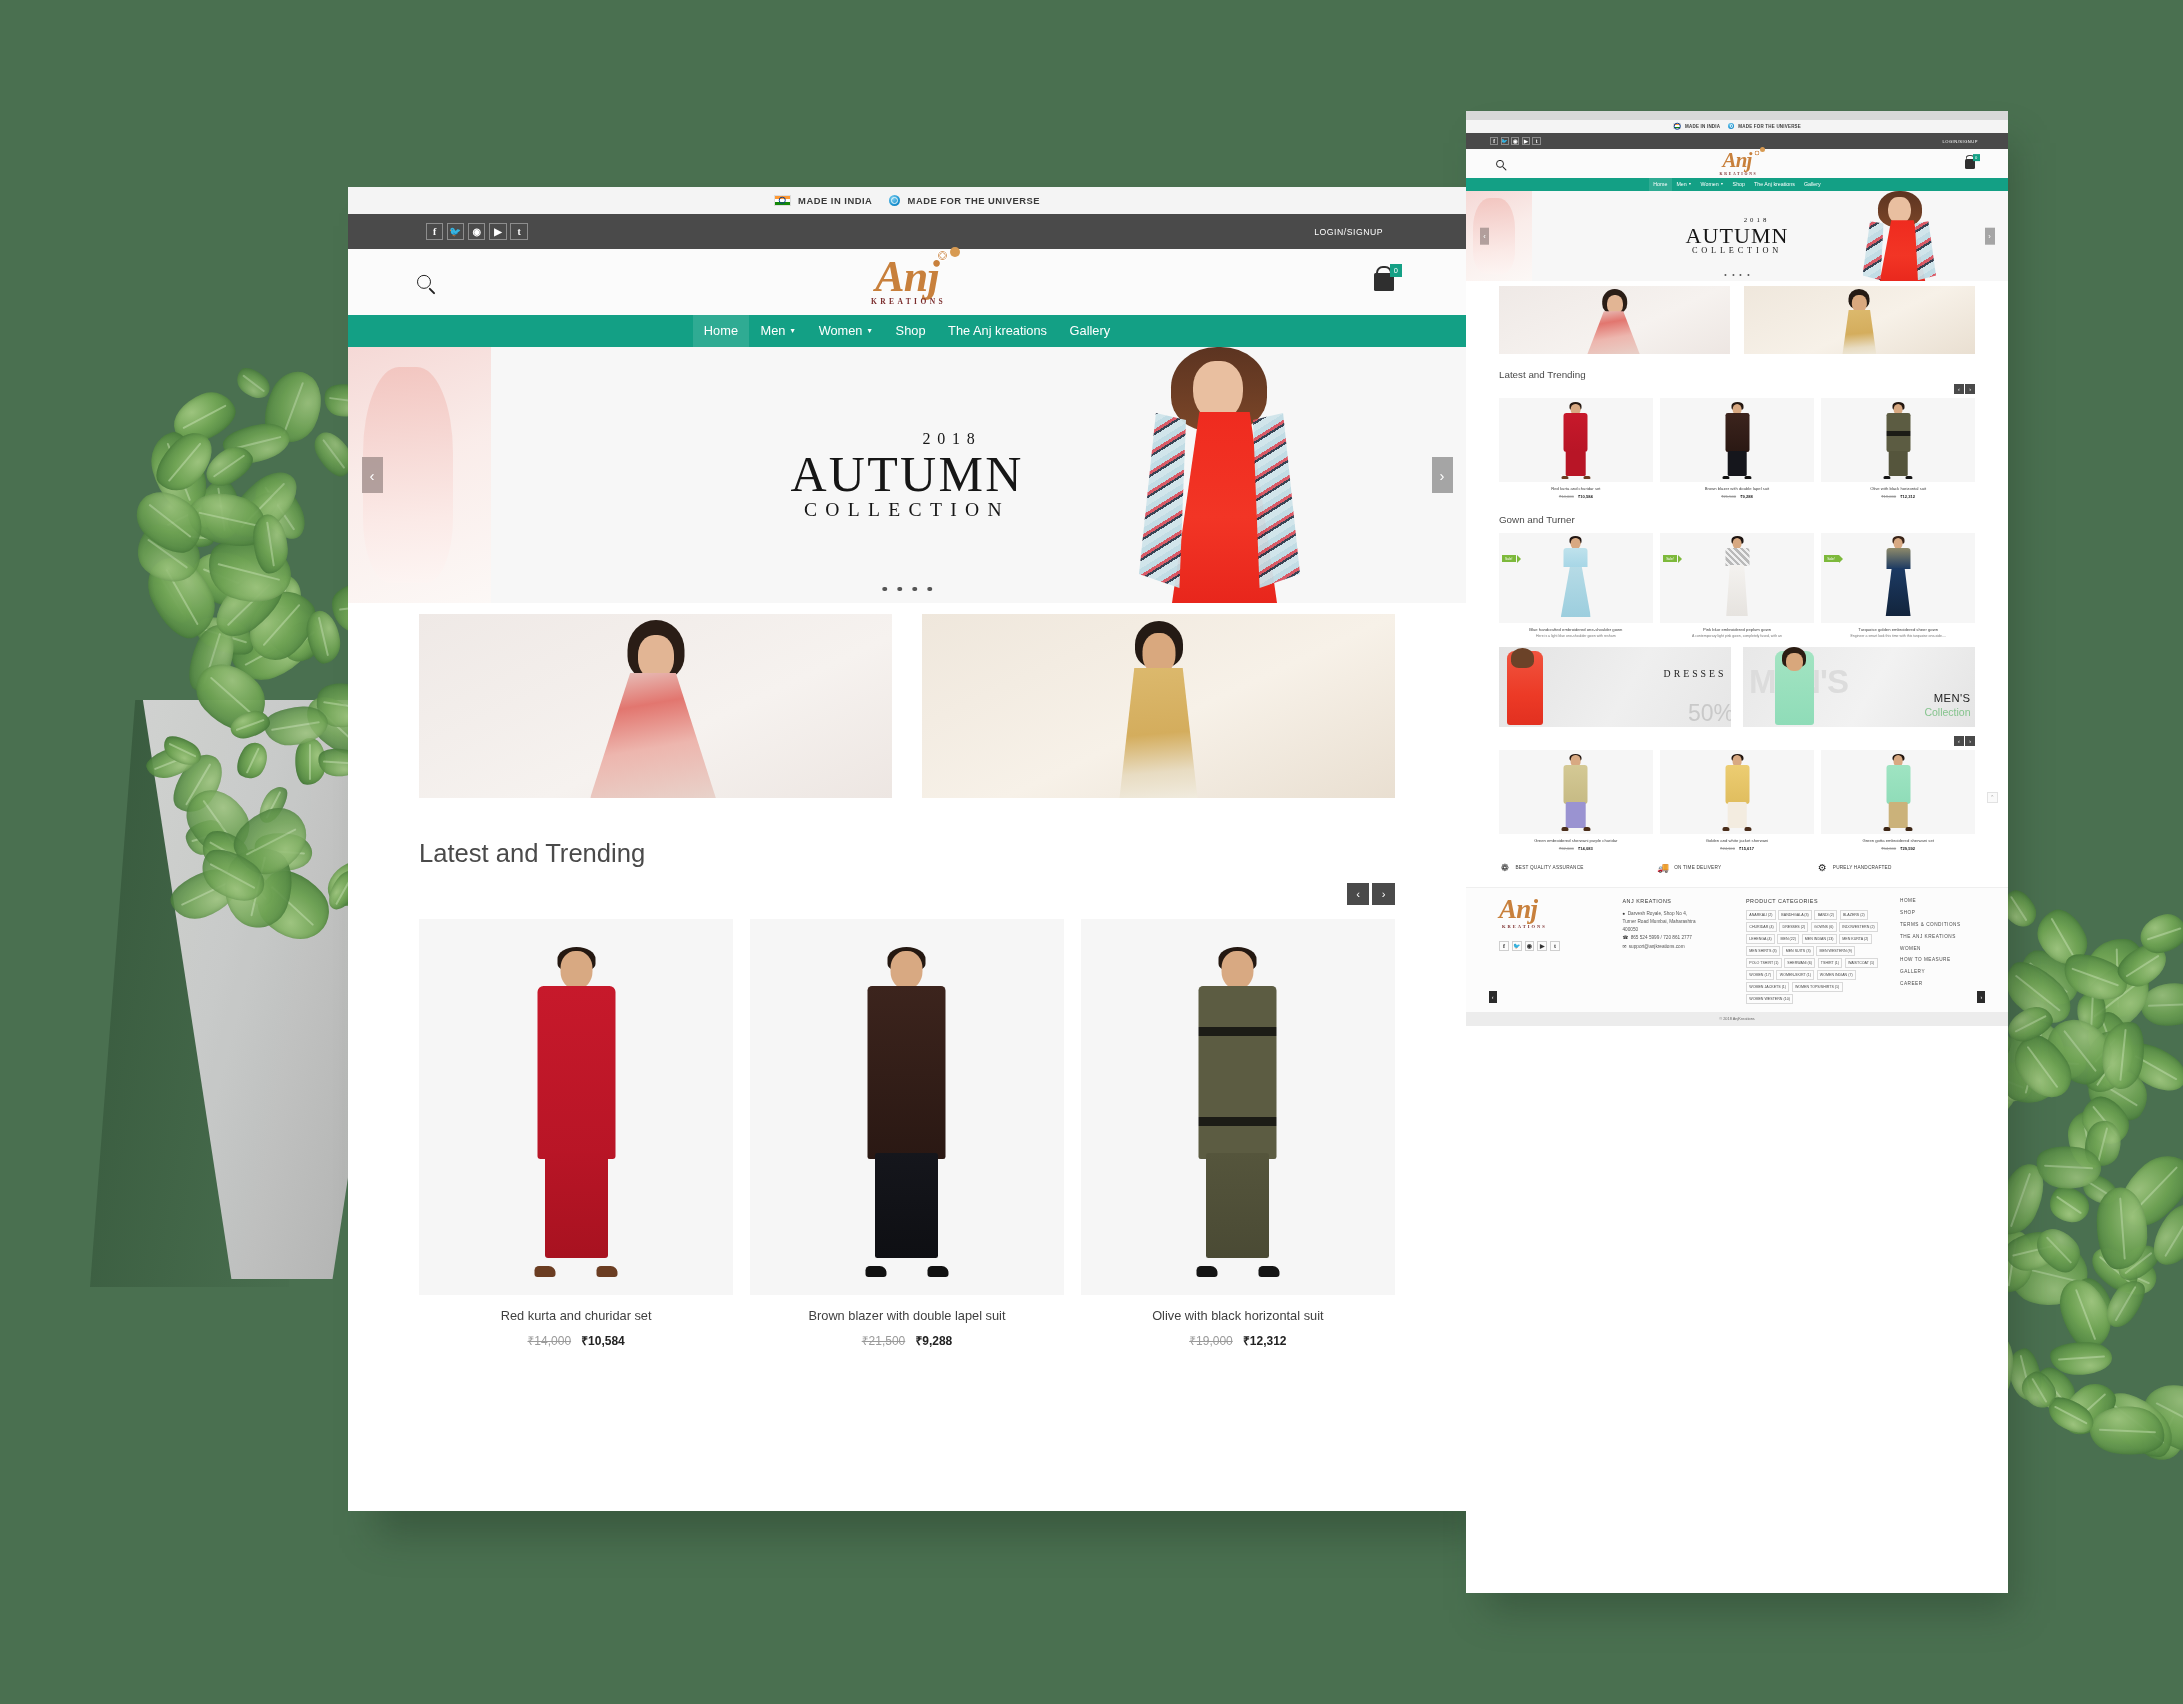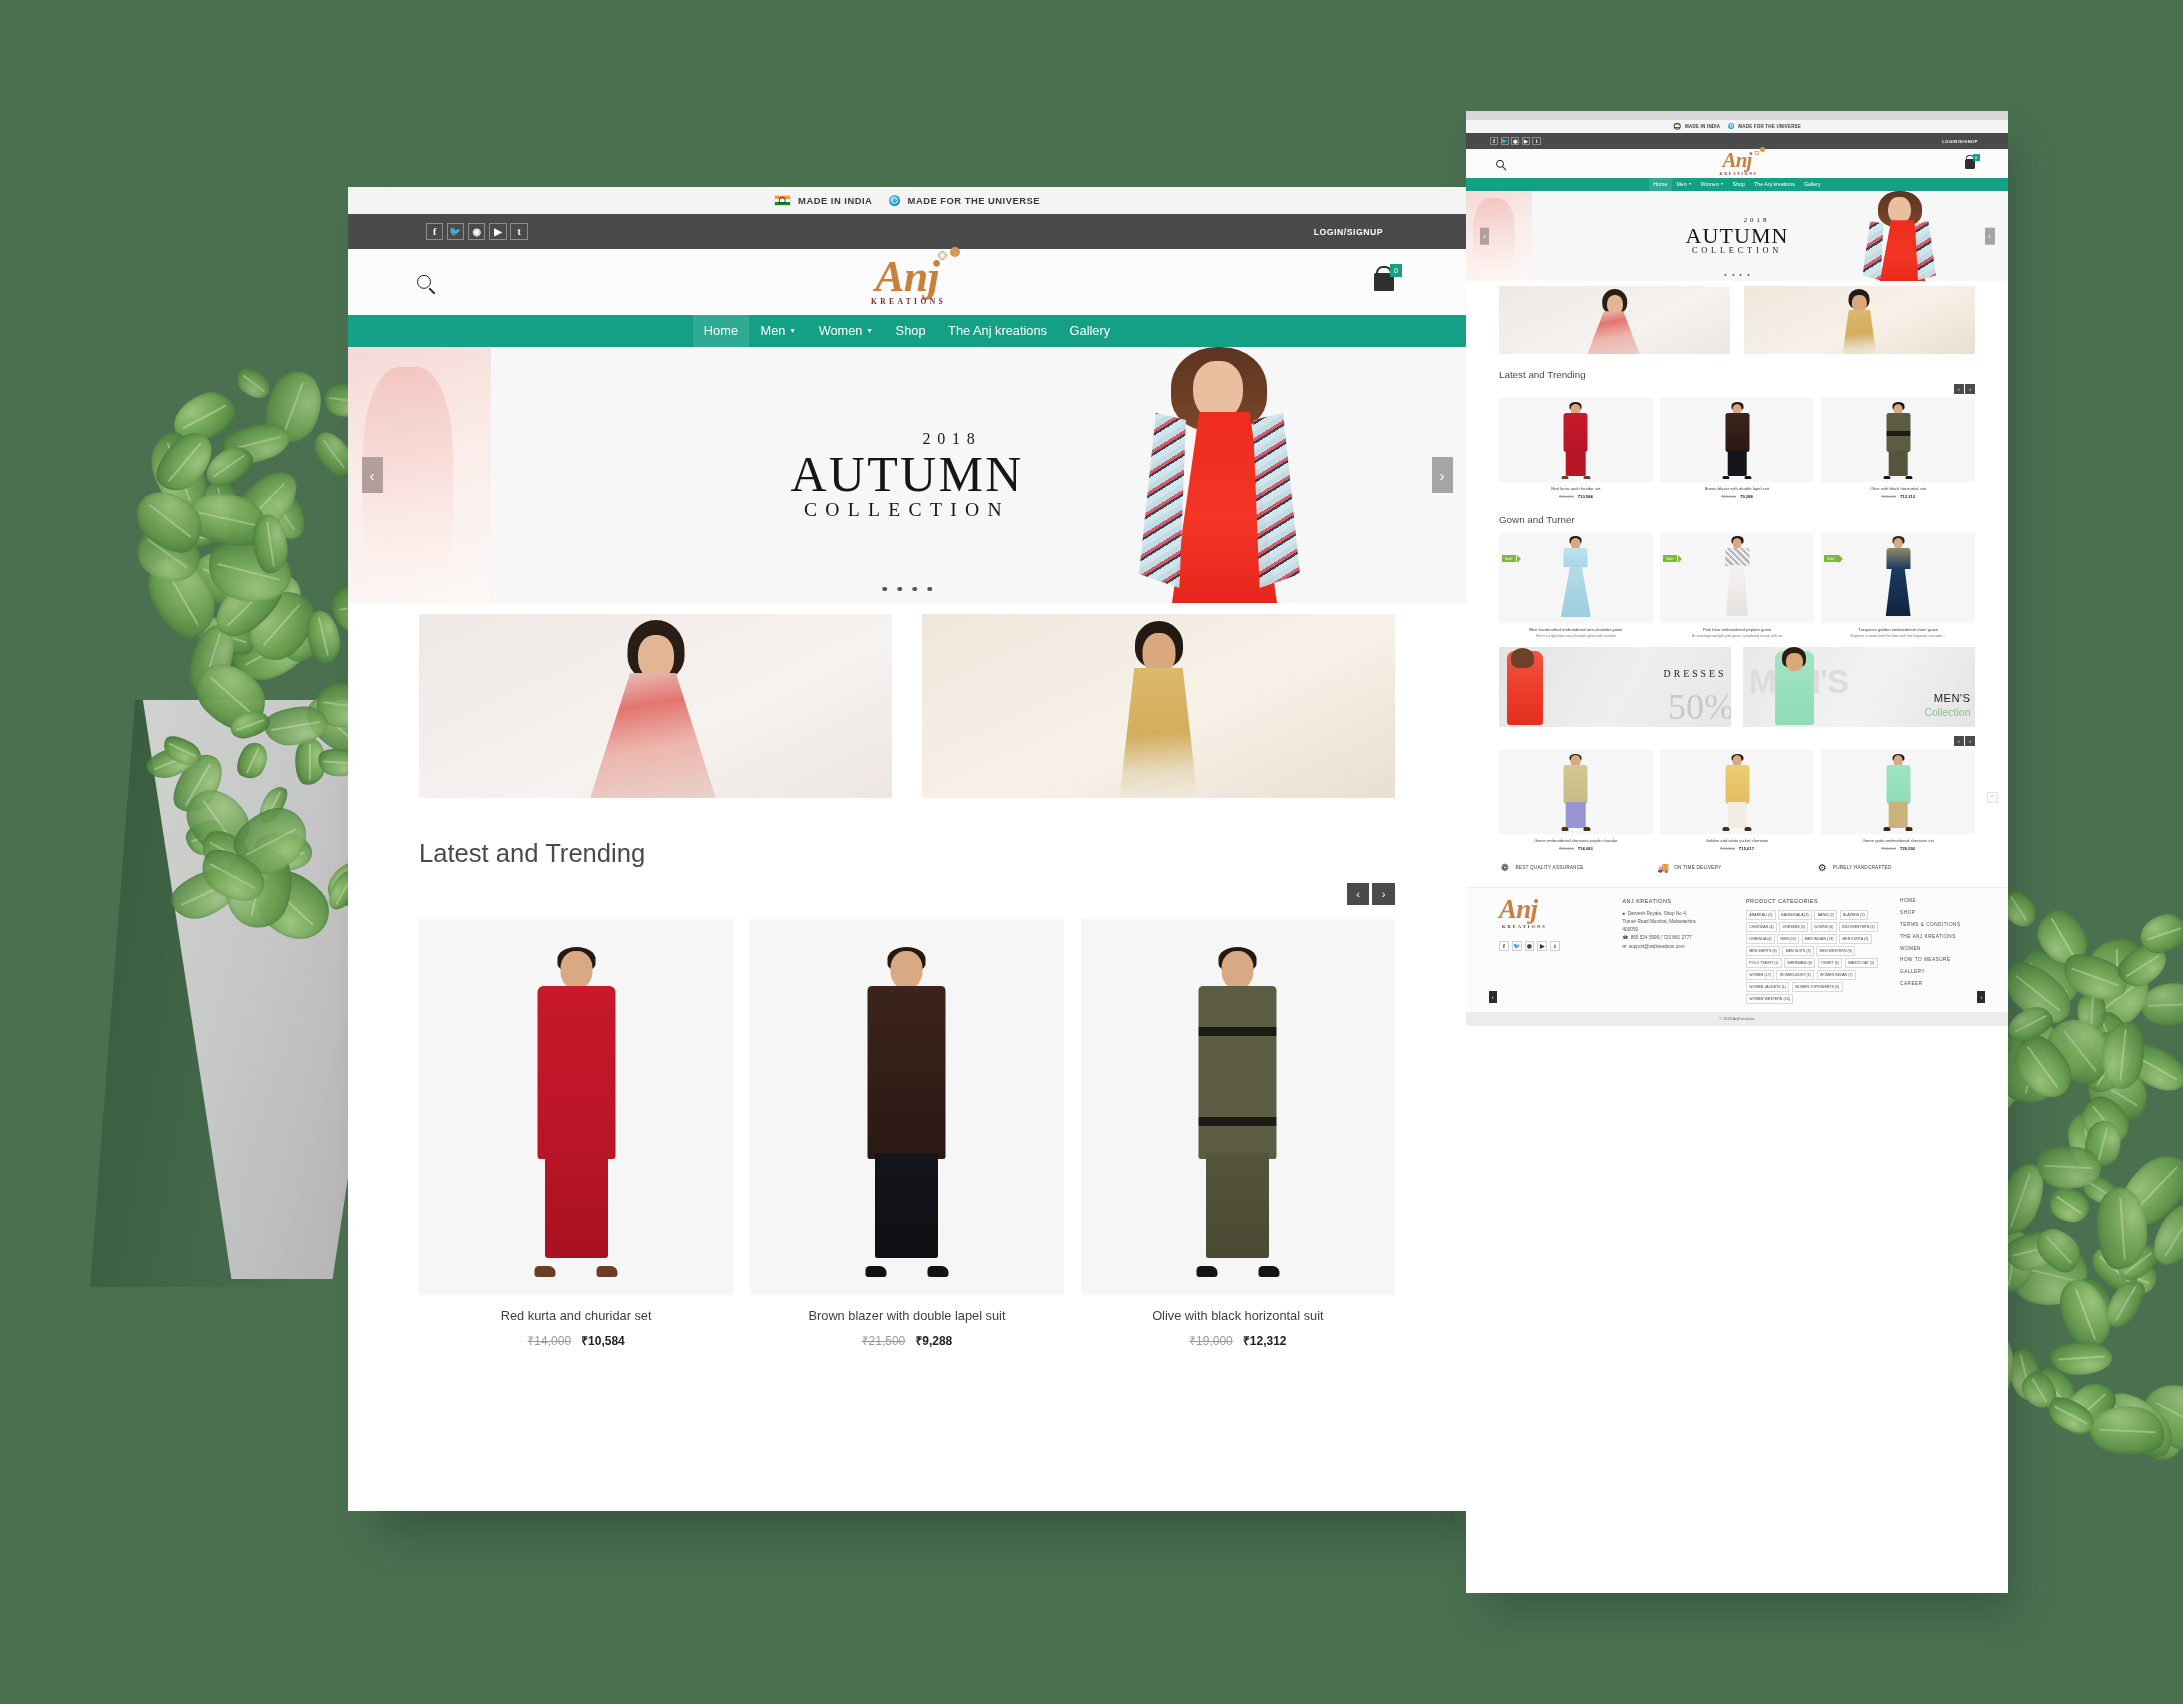--- a/index.html
+++ b/index.html
@@ -98,21 +98,21 @@
     padding: 0 27px; position:relative;
   }
   .soc { display:flex; gap: 3.8px; margin-left: 51px; }
   .sq {
     width:17.3px; height:17.3px; border:0.8px solid #8d8d8d; color:#fff;
     display:flex; align-items:center; justify-content:center;
     font-size: 9.8px; font-family:"Liberation Serif", serif; font-weight:700;
   }
   .login {
     position:absolute; right: 83px; top:50%; transform: translateY(-50%);
-    color:#fff; font-size: 8.7px; letter-spacing:0.5px; font-weight:700;
+    color:#fff; font-size: 8.7px; letter-spacing:0.5px; font-weight:400;
   }
 
   
   .logobar {
     background:#fbfbfb; height: 66px; position:relative;
     display:flex; align-items:center; justify-content:center;
   }
   .searchicon { position:absolute; left: 69px; top:50%; transform:translateY(-50%); }
   .mag { width: 14.3px; height:14.3px; border:1.8px solid #222; border-radius:50%; position:relative; display:block;}
   .mag::after{ content:""; position:absolute; right:-5.3px; bottom:-3.8px; width:7.5px; height:2px; background:#222; transform: rotate(45deg); border-radius:1.5px;}
@@ -341,21 +341,21 @@
   .r-mq .head{ position:absolute; left:50%; transform:translateX(-50%); top:0; width:9.8px;height:11.3px;background:#d8a982;border-radius:46%;}
   .r-mq .hair{ position:absolute; left:50%; transform:translateX(-50%); top:-1.5px; width:12px;height:7.5px;background:#241811;border-radius:50% 50% 30% 30%;}
   .r-mq .torso{ position:absolute; left:50%; transform:translateX(-50%); top:9.8px; width:24px;height:39px;}
   .r-mq .legs{ position:absolute; left:50%; transform:translateX(-50%); top:47px; width:19.6px;height:25.6px;}
   .r-mq .shoeL,.r-mq .shoeR{ position:absolute; bottom:-0.8px; width:6.8px;height:3.8px;border-radius:2.3px 3px 1.5px 1.5px;}
   .r-mq .shoeL{left:3px;} .r-mq .shoeR{right:3px;}
 
   .r-banners{ display:flex; gap: 12px; padding: 9px 33px 0; }
   .r-banner{ flex:1; height: 80px; position:relative; overflow:hidden; background:#ededed; }
   .bn-fashion{ position:absolute; right: 4.5px; top: 21px; font-family:"Liberation Serif", serif; font-size: 9.8px; letter-spacing: 3px; color:#222; }
-  .bn-50{ position:absolute; right: -3px; bottom: 1.5px; font-family:Liberation Serif, serif; font-size: 36px; color:#c9c9c9; line-height:1; }
+  .bn-50{ position:absolute; right: -3px; bottom: 1.5px; font-family:Liberation Sans, sans-serif; font-size: 23px; color:#c9c9c9; line-height:1; }
   .bn-mens{ position:absolute; right: 4.5px; bottom: 22.6px; font-size: 11.3px; color:#1f1f1f; letter-spacing:0.4px;}
   .bn-coll{ position:absolute; right: 4.5px; bottom: 9px; font-size: 10.5px; color:#86c48e; }
   .bn-ghost{ position:absolute; left: 6px; top: 16.6px; font-size: 33px; color:#dcdcdc; font-weight:700; letter-spacing:-0.8px;}
 
   .r-badges{ display:flex; padding: 10.5px 33px 0; }
   .r-badge{ flex:1; display:flex; align-items:center; gap: 4.5px; font-size: 4.7px; color:#3a3a3a; letter-spacing:0.2px; }
   .bicon{ width: 12px; height:12px; display:flex; align-items:center; justify-content:center; color:#222; font-size:9.8px; }
 
   
   .r-footer{ margin-top: 13.5px; background:#fcfcfc; padding: 10.5px 33px 7.5px; display:flex; gap: 10.5px; border-top:0.8px solid #efefef; }

